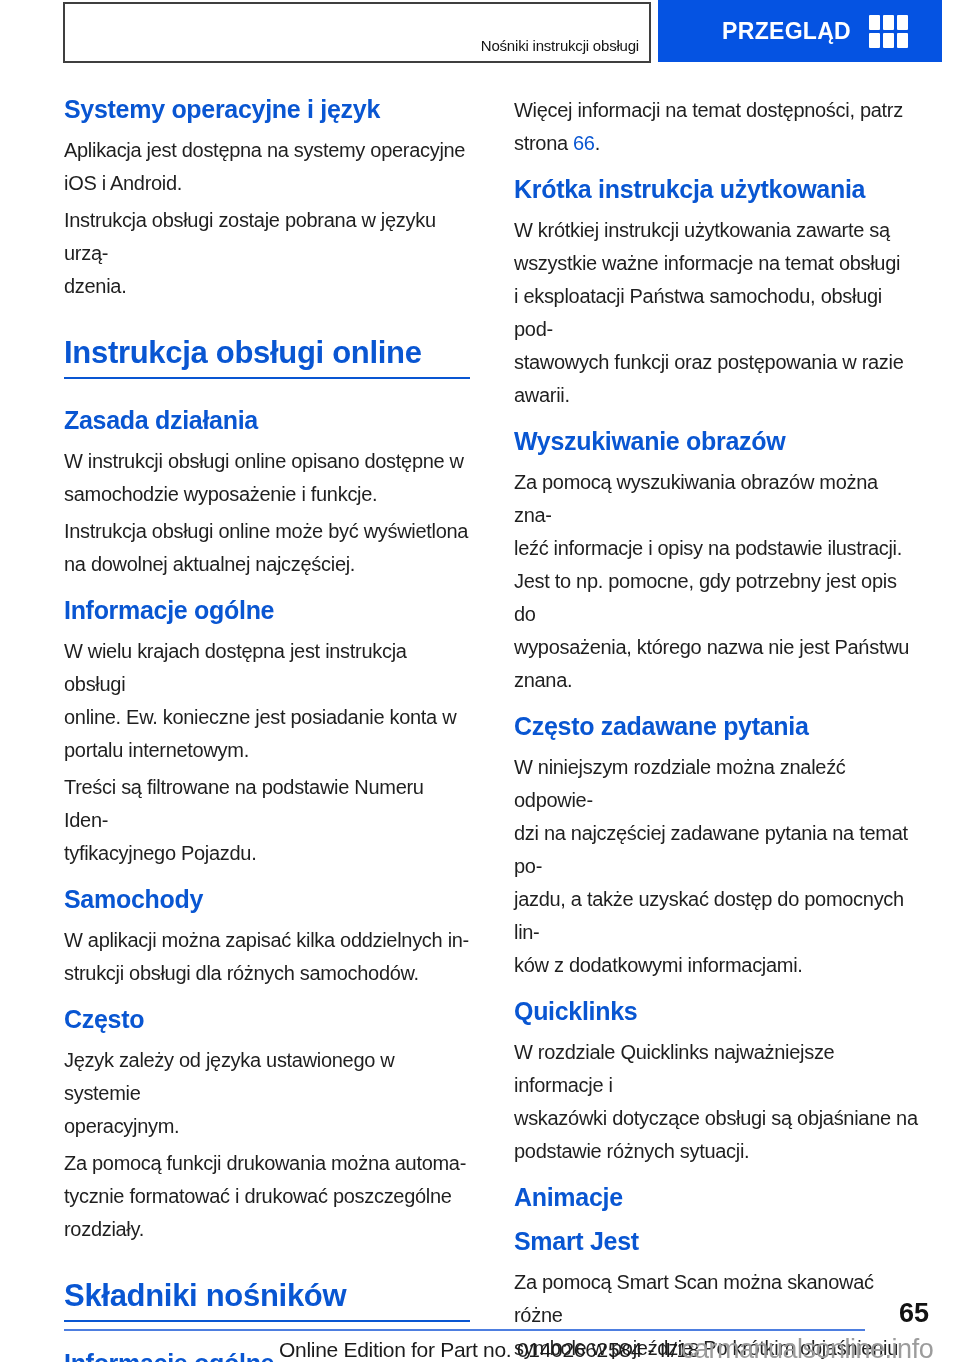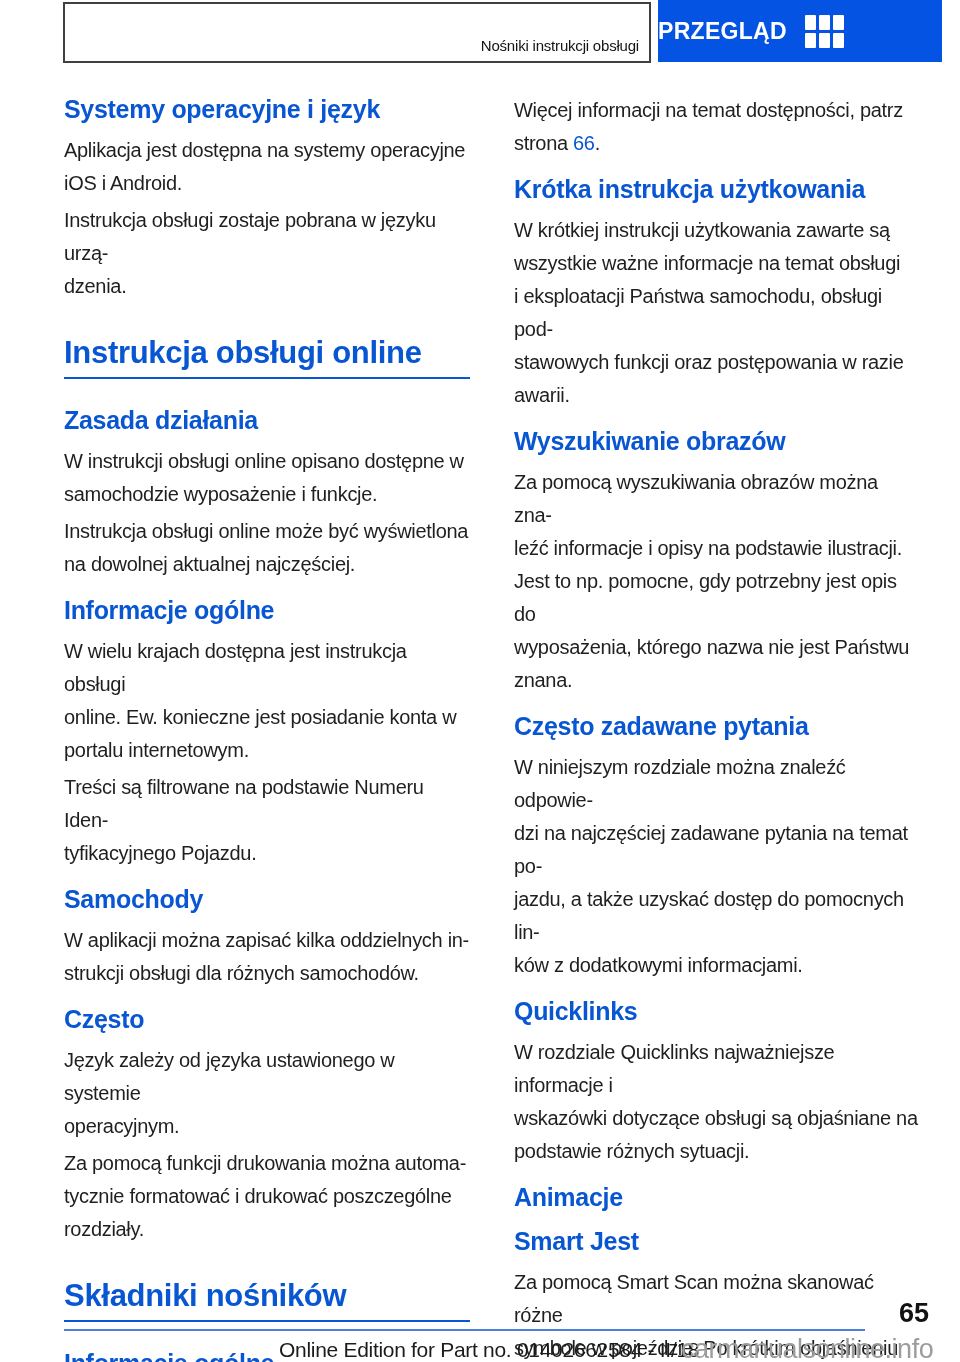--- a/index.html
+++ b/index.html
@@ -25,21 +25,21 @@
     border:2px solid #3f3f3f;
     display:flex;align-items:flex-end;justify-content:flex-end;
     padding:0 10px 7px 0;
     font-size:15px;color:#141414;
     letter-spacing:-0.2px;
   }
   .tab{
     position:absolute;left:658px;top:0;
     width:284px;height:62px;
     background:var(--tab-blue);
-    display:flex;align-items:center;justify-content:flex-start;
+    display:flex;align-items:center;justify-content:flex-end;
     gap:18px;padding-right:34px;
     color:#ffffff;font-weight:bold;font-size:23px;
     letter-spacing:0.3px;
     cursor:pointer;
   }
   .grid-icon{
     display:grid;
     grid-template-columns:repeat(3,11px);
     grid-template-rows:repeat(2,15px);
     gap:3px;

